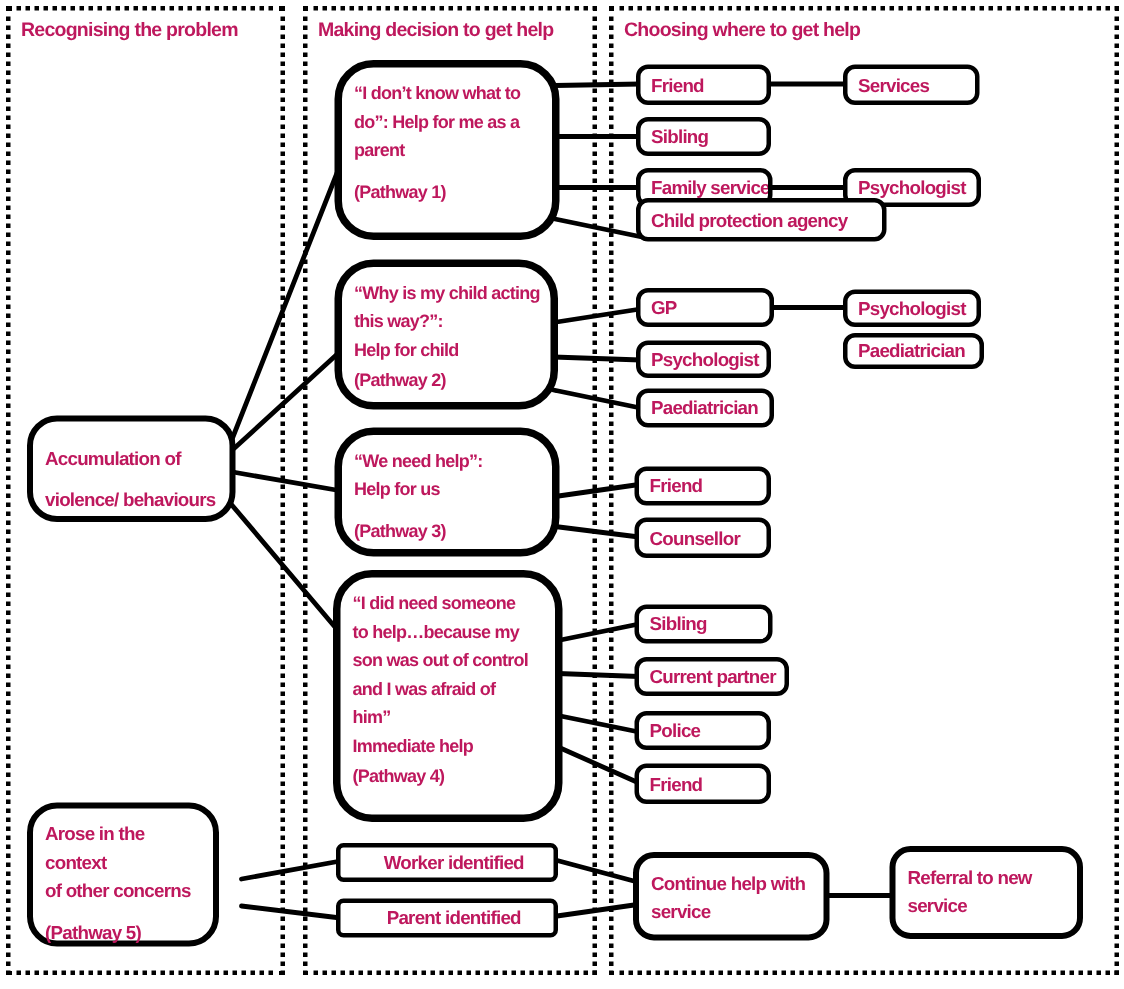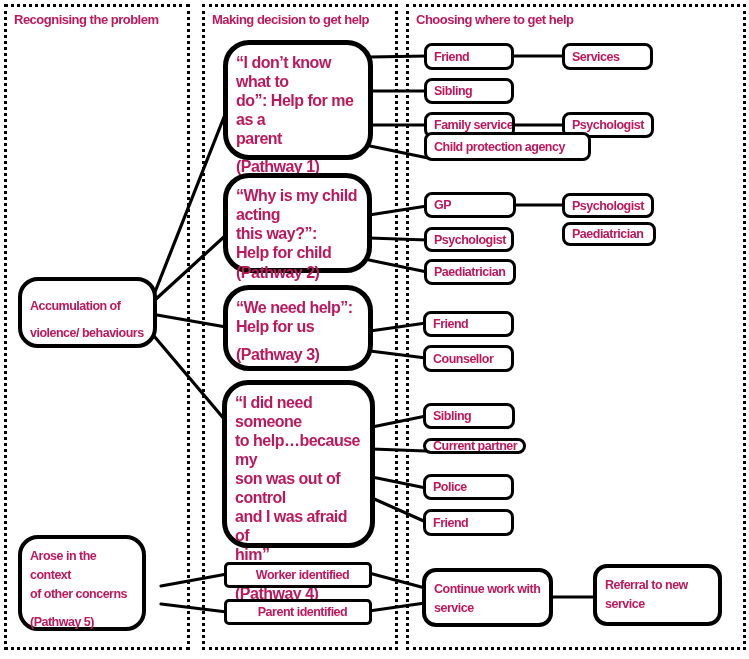--- a/index.html
+++ b/index.html
@@ -37,21 +37,21 @@
     background:#fff;
     border-style:solid;
     border-color:#000;
     font-weight:bold;
     letter-spacing:-0.5px;
     z-index:3;
   }
   .big{
     border-width:5px;
     border-radius:26px;
-    font-size:16px;
+    font-size:12px;
     line-height:19px;
     padding:8px 5px 0 8px;
   }
   .mid{
     border-width:4px;
     border-radius:20px;
     font-size:12.5px;
     line-height:19px;
     padding:8px 5px 0 8px;
   }
@@ -197,32 +197,32 @@
   <div class="node small" style="left:423px;top:311px;width:91px;height:26px;">
     <span>Friend</span>
   </div>
   <div class="node small" style="left:423px;top:345px;width:91px;height:27px;">
     <span>Counsellor</span>
   </div>
 
   <div class="node small" style="left:423px;top:403px;width:92px;height:26px;">
     <span>Sibling</span>
   </div>
-  <div class="node small" style="left:423px;top:438px;width:103px;height:16px;">
+  <div class="node small" style="left:423px;top:438px;width:103px;height:26px;">
     <span>Current partner</span>
   </div>
   <div class="node small" style="left:423px;top:474px;width:91px;height:26px;">
     <span>Police</span>
   </div>
   <div class="node small" style="left:423px;top:509px;width:91px;height:27px;">
     <span>Friend</span>
   </div>
 
   <div class="node mid endbox" style="left:422px;top:568px;width:131px;height:59px;">
-    <div class="txt">Continue work with
+    <div class="txt">Continue help with
 service</div>
   </div>
   <div class="node mid endbox" style="left:593px;top:564px;width:129px;height:62px;">
     <div class="txt">Referral to new
 service</div>
   </div>
 
 </div>
 
 </body></html>

